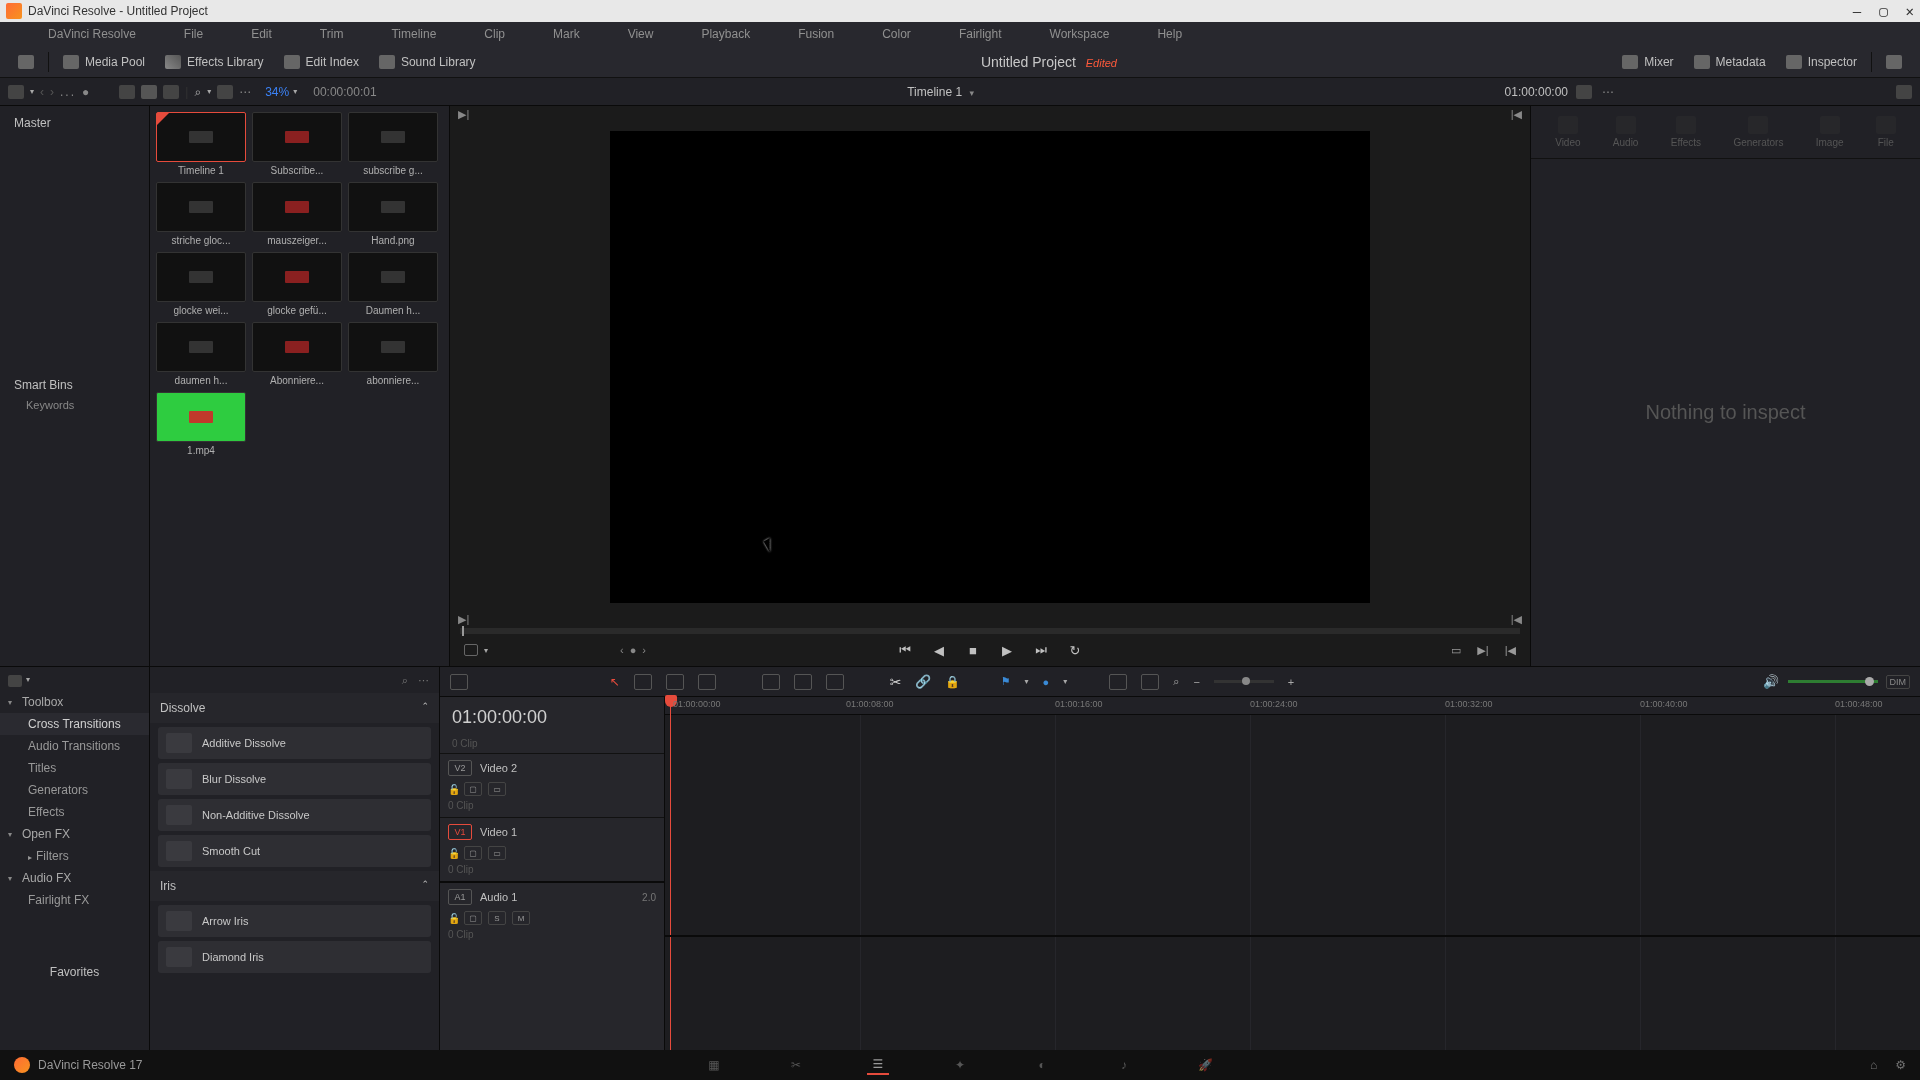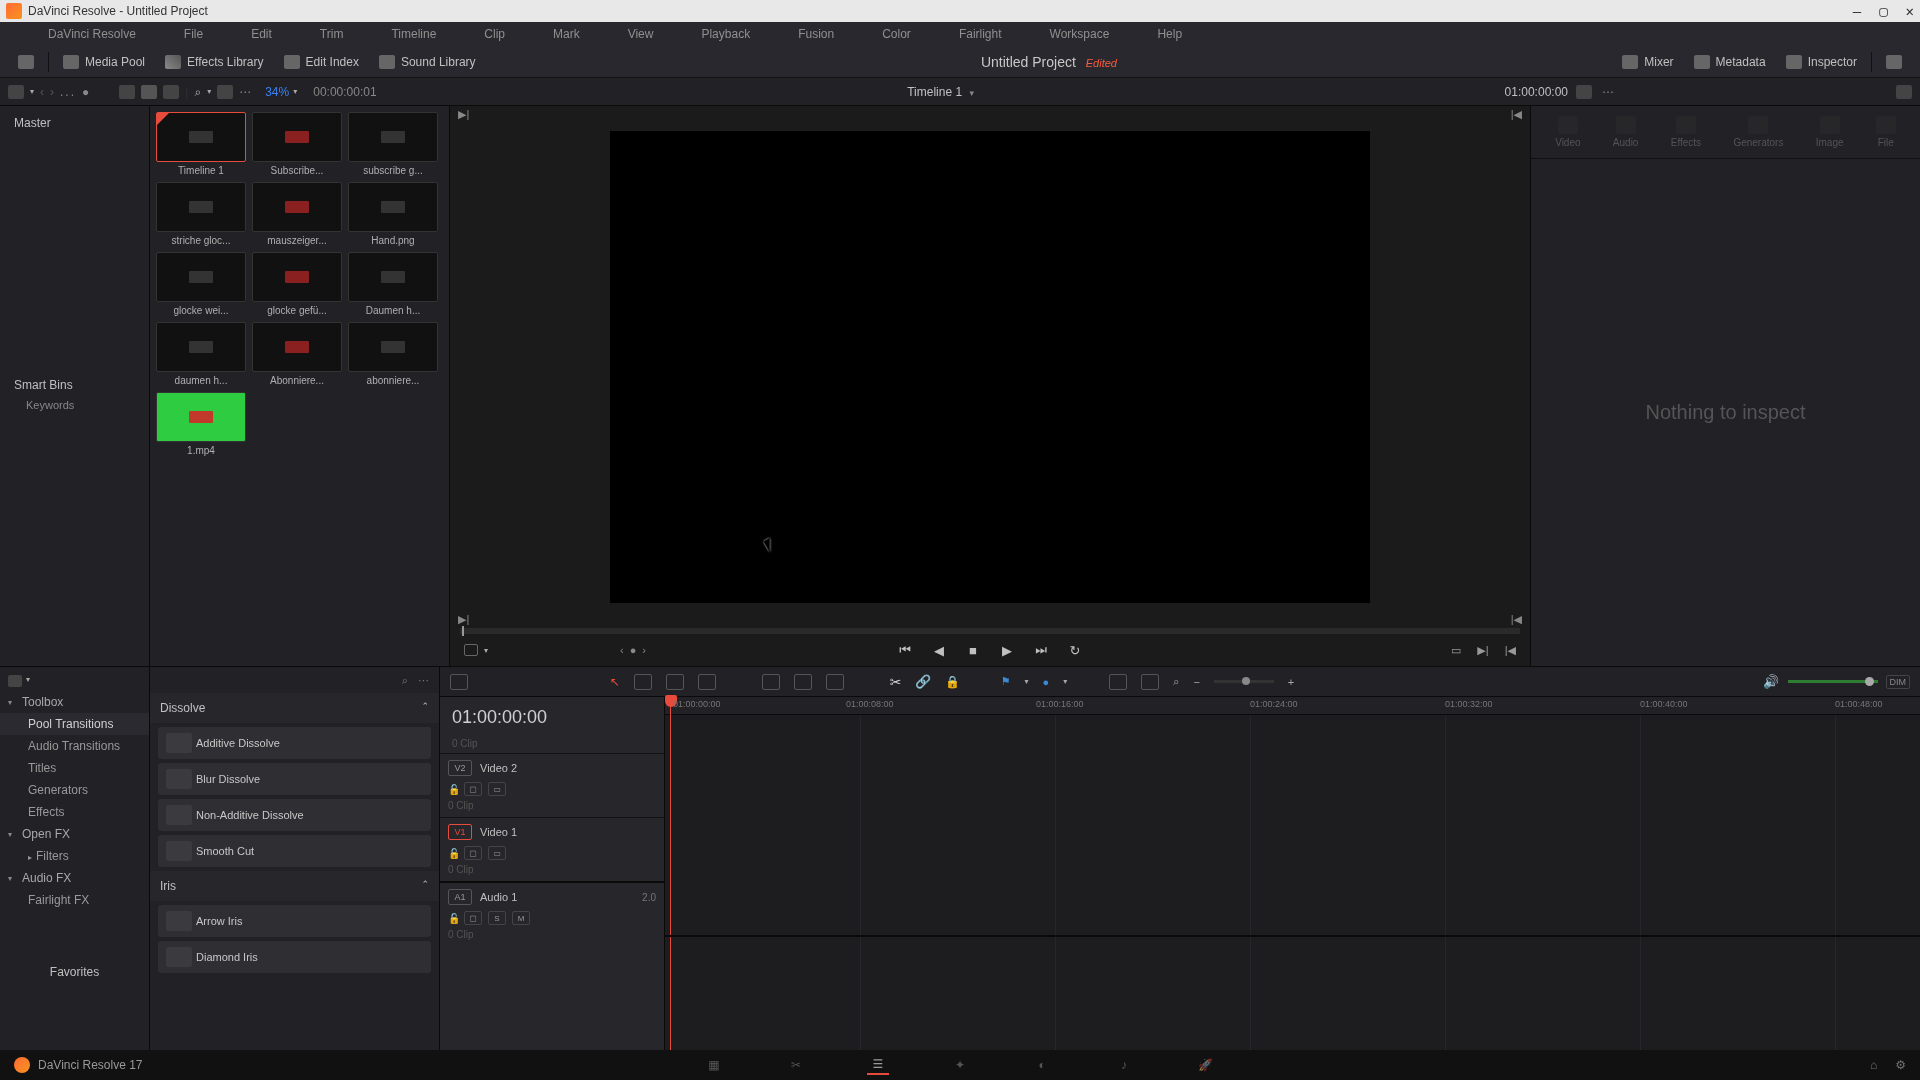--- a/index.html
+++ b/index.html
@@ -79,21 +79,21 @@
 .lower { display: flex; height: 466px; border-top: 1px solid #0a0a0a; }
 .fx-tree { width: 150px; background: #212126; border-right: 1px solid #0a0a0a; padding: 4px 0; font-size: 12px; }
 .fx-tree .node { padding: 4px 8px; display: flex; align-items: center; gap: 4px; cursor: pointer; }
 .fx-tree .node .arr { font-size: 8px; color: #888; width: 10px; }
 .fx-tree .child { padding: 4px 8px 4px 28px; color: #999; cursor: pointer; }
 .fx-tree .child.sel { background: #2a2a30; color: #d0d0d0; }
 .fx-tree .fav { margin-top: 50px; padding: 4px 8px; color: #c0c0c0; text-align: center; }
 
 .fx-list { width: 290px; background: #212126; border-right: 1px solid #0a0a0a; overflow-y: auto; }
 .fx-list .cat { padding: 8px 10px; color: #c0c0c0; font-size: 12px; display: flex; justify-content: space-between; background: #26262b; }
-.fx-list .item { display: flex; align-items: center; margin: 4px 8px; padding: 6px 8px; background: #2e2e33; border-radius: 3px; cursor: pointer; gap: 4px; }
+.fx-list .item { display: flex; align-items: center; margin: 4px 8px; padding: 6px 8px; background: #2e2e33; border-radius: 3px; cursor: pointer; gap: 10px; }
 .fx-list .item .fxico { width: 26px; height: 20px; background: #3a3a3f; border-radius: 2px; display: flex; align-items: center; justify-content: center; }
 .fx-list .item .fxico.red { border-left: 2px solid #e64b3c; }
 .fx-list .item .lbl { font-size: 11px; color: #c8c8c8; }
 .fx-list .search-row { height: 26px; display: flex; align-items: center; justify-content: flex-end; padding: 0 10px; gap: 10px; color: #777; }
 
 
 .timeline { flex: 1; background: #1b1b1b; display: flex; flex-direction: column; }
 .tl-toolbar { height: 30px; background: #212126; border-bottom: 1px solid #0a0a0a; display: flex; align-items: center; padding: 0 10px; gap: 14px; }
 .tl-toolbar .tico { width: 18px; height: 16px; border: 1px solid #555; border-radius: 2px; }
 .tl-toolbar .sep { flex: 0.2; }
@@ -391,21 +391,21 @@
     <div style="display:flex;justify-content:space-between;padding:4px 8px;align-items:center">
       <div style="display:flex;gap:4px">
           <div style="width:14px;height:12px;background:#444;border-radius:2px"></div>
           <span style="font-size:8px">▾</span>
         </div>
     </div>
     <div class="node">
         <span class="arr">▾</span>
         <span>Toolbox</span>
       </div>
-    <div class="child sel">Pool Transitions</div>
+    <div class="child sel">Cross Transitions</div>
     <div class="child">Audio Transitions</div>
     <div class="child">Titles</div>
     <div class="child">Generators</div>
     <div class="child">Effects</div>
     <div class="node">
         <span class="arr">▾</span>
         <span>Open FX</span>
       </div>
     <div class="child"><span style="font-size:8px;margin-right:4px">▸</span><span>Filters</span></div>
     <div class="node">
@@ -540,21 +540,21 @@
             </div>
           <div style="font-size:10px;color:#555;margin-top:4px">0 Clip</div>
         </div>
       </div>
 
       <div class="tl-canvas">
         <div class="tl-ruler">
           <div class="playhead"></div>
           <span class="mark" style="left:8px">01:00:00:00</span>
           <span class="mark" style="left:181px">01:00:08:00</span>
-          <span class="mark" style="left:371px">01:00:16:00</span>
+          <span class="mark" style="left:390px">01:00:16:00</span>
           <span class="mark" style="left:585px">01:00:24:00</span>
           <span class="mark" style="left:780px">01:00:32:00</span>
           <span class="mark" style="left:975px">01:00:40:00</span>
           <span class="mark" style="left:1170px">01:00:48:00</span>
         </div>
         <div class="ph-line"></div>
         <div class="gridv" style="left:195px"></div>
         <div class="gridv" style="left:390px"></div>
         <div class="gridv" style="left:585px"></div>
         <div class="gridv" style="left:780px"></div>

